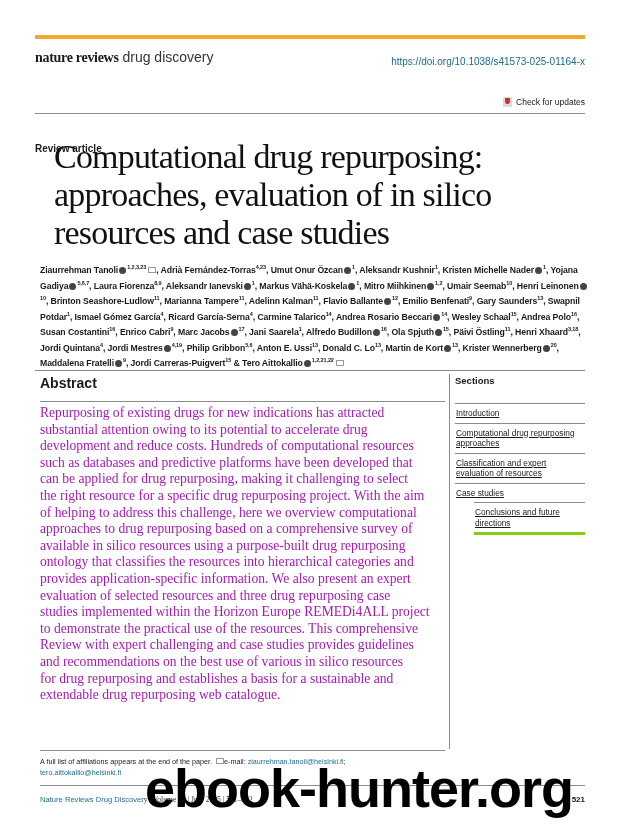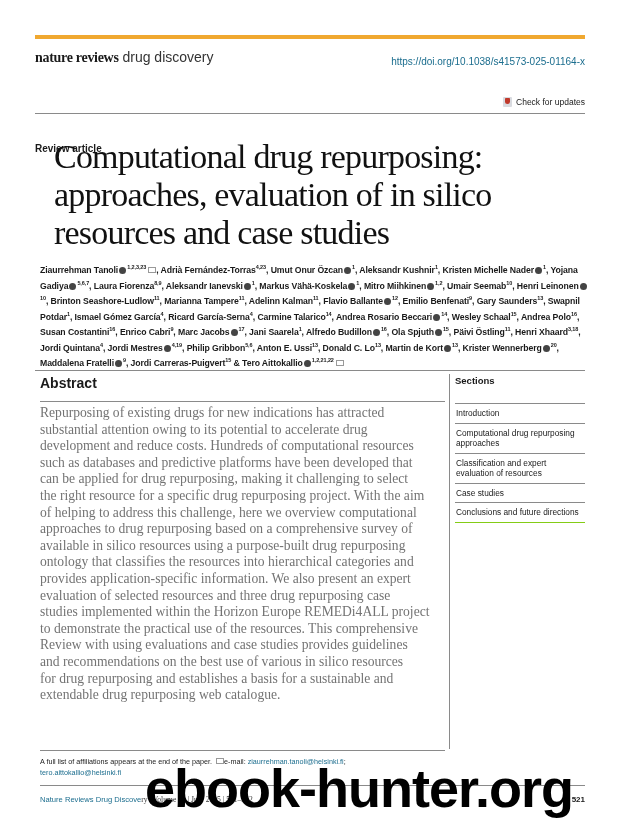--- a/index.html
+++ b/index.html
@@ -16,25 +16,25 @@
   .check-icon::after{content:"";position:absolute;left:2px;top:1px;width:5px;height:6px;background:#c0392b;border-radius:1px 1px 3px 3px;}
   .rule{background:#8a8a8a;height:1px;}
   .title{left:38px;top:122px;width:560px;font-family:"Liberation Serif",serif;font-size:34px;line-height:38px;letter-spacing:-0.8px;color:#111;}
   .authors{left:40px;top:261px;width:555px;font-size:8.7px;font-weight:bold;line-height:12.5px;letter-spacing:-0.1px;}
   .authors sup{font-size:5.5px;font-weight:bold;vertical-align:4px;}
   .orcid{display:inline-block;width:7px;height:7px;border-radius:50%;background:#444;margin:0 1px;vertical-align:-1px;}
   .mail{display:inline-block;width:8px;height:6px;border:1px solid #999;margin-left:2px;vertical-align:0;box-sizing:border-box;}
   .abstract-h{left:40px;top:375px;font-size:14px;font-weight:bold;}
   .sections-h{left:455px;top:375px;font-size:9.5px;font-weight:bold;}
   .vline{left:449px;top:374px;width:1px;height:375px;background:#8a8a8a;}
-  .abstract{left:40px;top:405px;width:410px;font-family:"Liberation Serif",serif;font-size:13.6px;line-height:16.6px;color:#737373;}
+  .abstract{left:40px;top:405px;width:410px;font-family:"Liberation Serif",serif;font-size:13.6px;line-height:16.6px;color:#a21caf;}
   .abstract .ln{display:block;white-space:nowrap;}
   .sections{left:455px;top:403px;width:130px;}
-  .sec-item{border-top:1px solid #8a8a8a;font-size:8.3px;line-height:10.5px;padding:4px 0 4px 1px;}
-  .sec-item:last-child{border-bottom:1px solid #84cc16;}
+  .sec-item{border-top:1px solid #8a8a8a;font-size:8.3px;line-height:10.5px;padding:4px 0 4px 1px;text-decoration:underline;}
+  .sec-item:last-child{border-bottom:3px solid #84cc16;margin-left:19px;}
   .affil{left:40px;top:757px;width:400px;font-size:7.2px;line-height:10.5px;}
   .affil a{color:#1b6d8e;text-decoration:none;}
   .footer{left:40px;top:795px;font-size:7.6px;color:#1b6d8e;white-space:nowrap;}
   .footer .meta{color:#333;font-family:Liberation Serif, serif;}
   .pageno{right:35px;top:795px;font-size:8px;font-weight:bold;padding-left:8px;}
   .watermark{left:145px;top:758px;font-family:"Liberation Sans",sans-serif;font-weight:bold;font-size:54px;letter-spacing:-1px;color:#000;white-space:nowrap;line-height:60px;}
 </style>
 </head>
 <body>
 
@@ -70,21 +70,21 @@
     <span class="ln">can be applied for drug repurposing, making it challenging to select</span>
     <span class="ln">the right resource for a specific drug repurposing project. With the aim</span>
     <span class="ln">of helping to address this challenge, here we overview computational</span>
     <span class="ln">approaches to drug repurposing based on a comprehensive survey of</span>
     <span class="ln">available in silico resources using a purpose-built drug repurposing</span>
     <span class="ln">ontology that classifies the resources into hierarchical categories and</span>
     <span class="ln">provides application-specific information. We also present an expert</span>
     <span class="ln">evaluation of selected resources and three drug repurposing case</span>
     <span class="ln">studies implemented within the Horizon Europe REMEDi4ALL project</span>
     <span class="ln">to demonstrate the practical use of the resources. This comprehensive</span>
-    <span class="ln">Review with using evaluations and case studies provides guidelines</span>
+    <span class="ln">Review with expert challenging and case studies provides guidelines</span>
     <span class="ln">and recommendations on the best use of various in silico resources</span>
     <span class="ln">for drug repurposing and establishes a basis for a sustainable and</span>
     <span class="ln">extendable drug repurposing web catalogue.</span>
   </div>
 
 <div class="abs sections" id="sections">
     <div class="sec-item">Introduction</div>
     <div class="sec-item">Computational drug repurposing approaches</div>
     <div class="sec-item">Classification and expert evaluation of resources</div>
     <div class="sec-item">Case studies</div>

